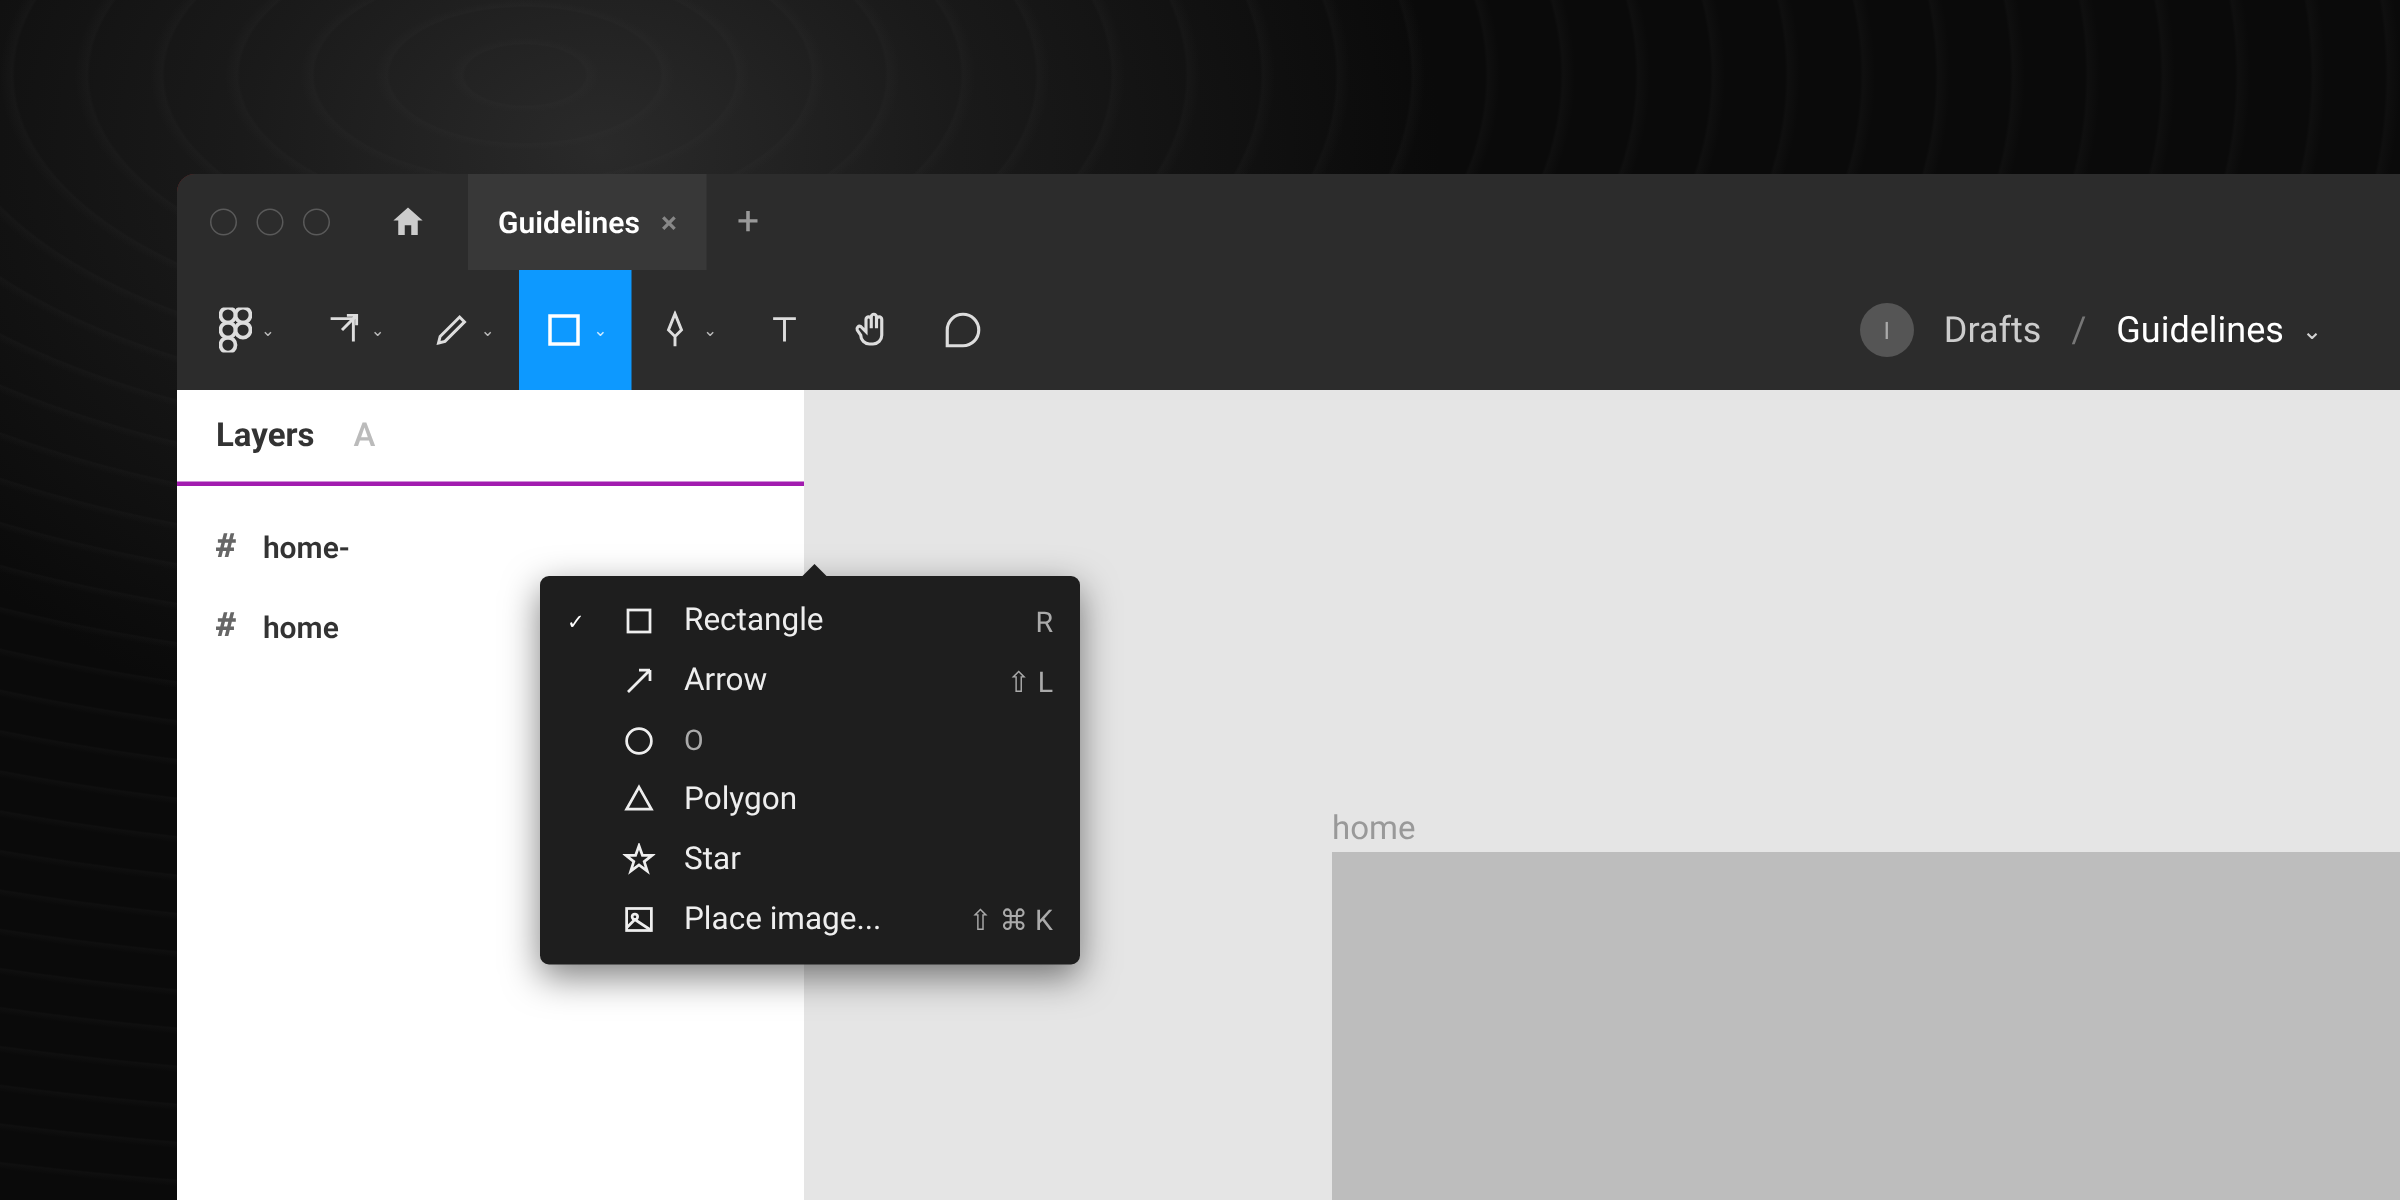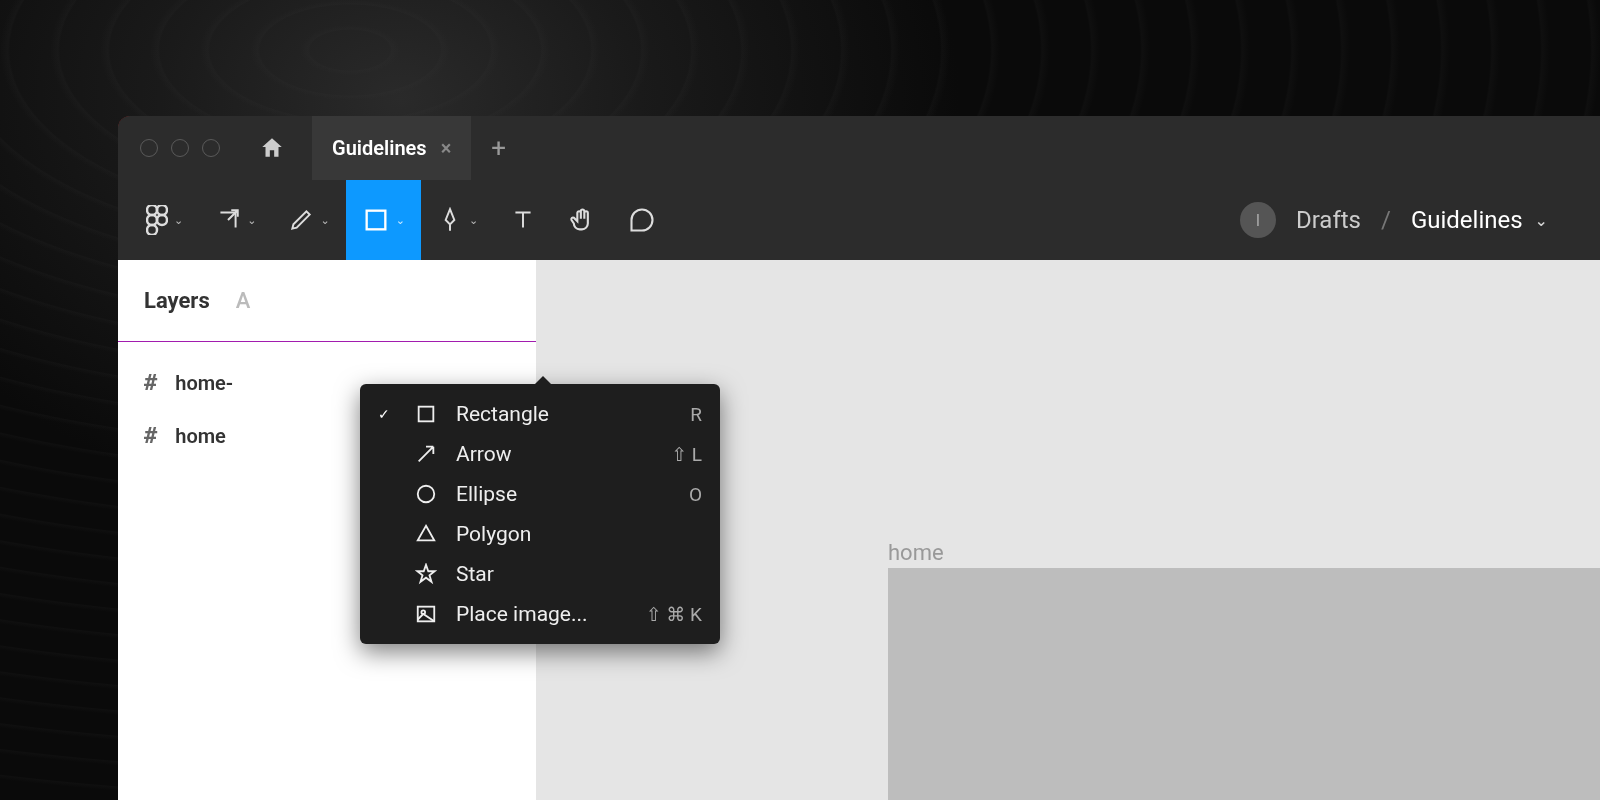--- a/index.html
+++ b/index.html
@@ -143,22 +143,22 @@
     }
     .sidebar {
       width: 418px;
       background: #fff;
       display: flex;
       flex-direction: column;
     }
     .sidebar-tabs {
       display: flex;
       gap: 26px;
-      padding: 28px 26px;
-      border-bottom: 1px solid #a21caf;
+      padding: 18px 26px;
+      border-bottom: 3px solid #a21caf;
     }
     .sidebar-tab {
       font-size: 22px;
       font-weight: 700;
       color: #333;
       cursor: pointer;
     }
     .sidebar-tab.inactive { color: #bbb; font-weight: 500; }
     .layer-list {
       padding: 14px 0;
@@ -378,21 +378,20 @@
       <span class="dd-label">Arrow</span>
       <span class="dd-shortcut">⇧ L</span>
     </div>
     <div class="dd-item">
       <span class="dd-check"></span>
       <span class="dd-icon">
           <svg width="22" height="22" viewBox="0 0 24 24" fill="none" stroke="#eee" stroke-width="2">
             <circle cx="12" cy="12" r="9"></circle>
           </svg>
         </span>
-      <span class="dd-label">Ellipse</span>
       <span class="dd-shortcut">O</span>
     </div>
     <div class="dd-item">
       <span class="dd-check"></span>
       <span class="dd-icon">
           <svg width="22" height="22" viewBox="0 0 24 24" fill="none" stroke="#eee" stroke-width="2">
             <path d="M12 3l9 16H3z"></path>
           </svg>
         </span>
       <span class="dd-label">Polygon</span>

